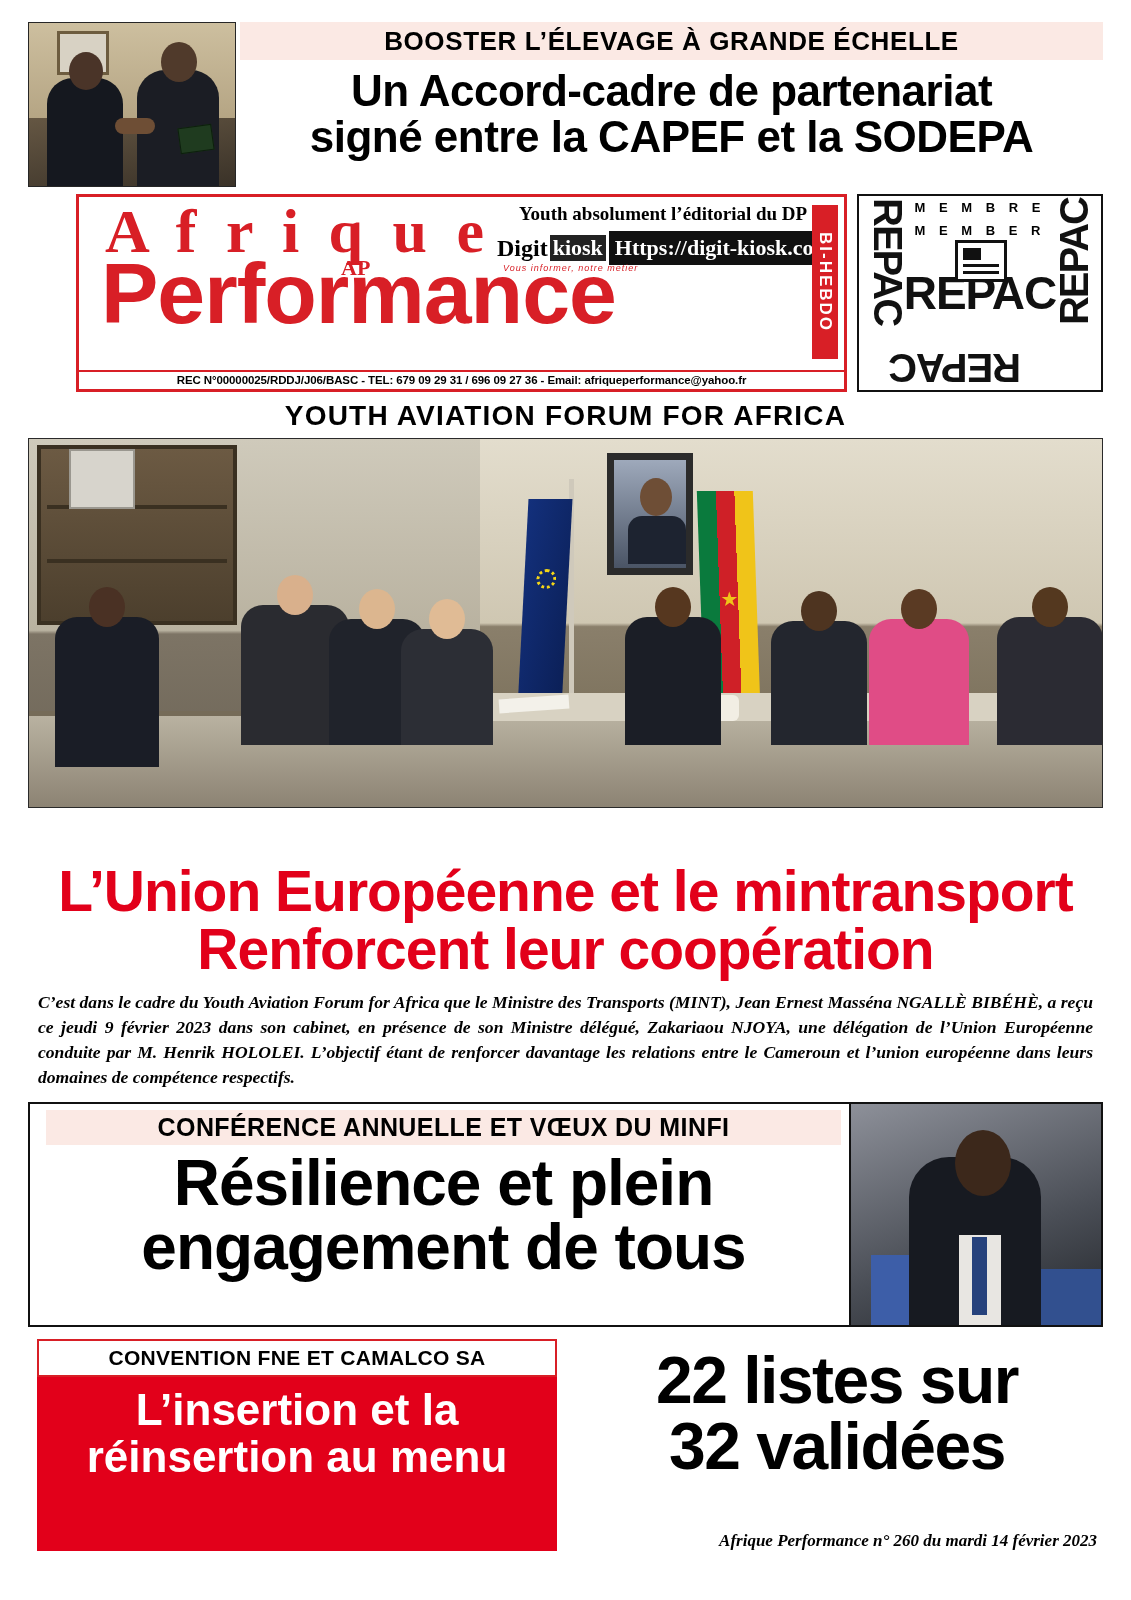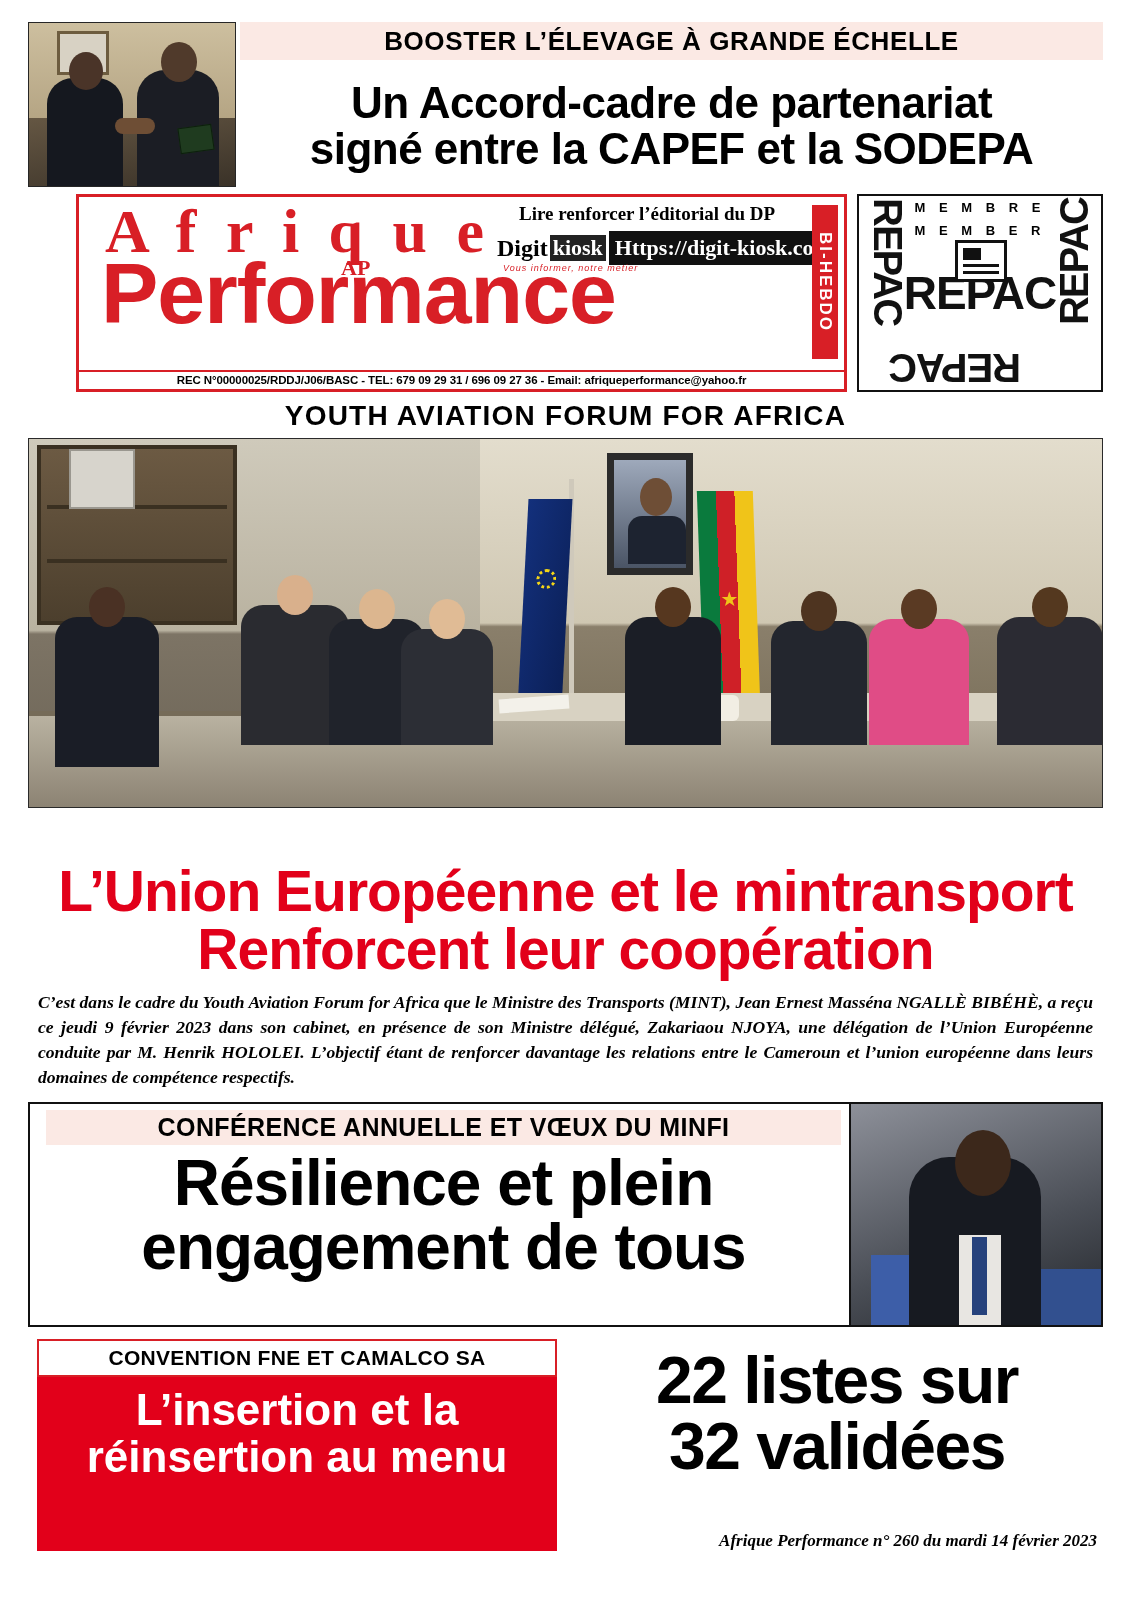--- a/index.html
+++ b/index.html
@@ -80,21 +80,21 @@
     font-size: 26px;
     letter-spacing: 0.6px;
     padding: 4px 0 3px 0;
     color: #000;
   }
   .top-title {
     text-align: center;
     font-weight: bold;
     font-size: 44px;
     line-height: 1.04;
-    padding-top: 20px;
+    padding-top: 8px;
     letter-spacing: -0.5px;
   }
 
   
   .masthead {
     margin-top: 7px;
     height: 198px;
     display: flex;
     gap: 10px;
     padding-left: 48px;
@@ -494,21 +494,21 @@
       </div>
     </div>
   </div>
 
   <div class="masthead">
     <div class="mast-left">
       <div class="mast-afrique">A f r i q u e</div>
       <div class="mast-perf">Performance</div>
       <div class="mast-ap">AP</div>
 
-      <div class="mast-edito">Lire renforcer l’éditorial du DP</div>
+      <div class="mast-edito">Youth absolument l’éditorial du DP</div>
       <div class="digit-row">
         <div class="digit-logo">
           <span>Digit</span>
           <span class="kiosk">kiosk</span>
         </div>
         <div class="digit-url">Https://digit-kiosk.com</div>
       </div>
       <div class="digit-tag">Vous informer, notre metier</div>
 
       <div class="mast-bihebdo">BI-HEBDO</div>

